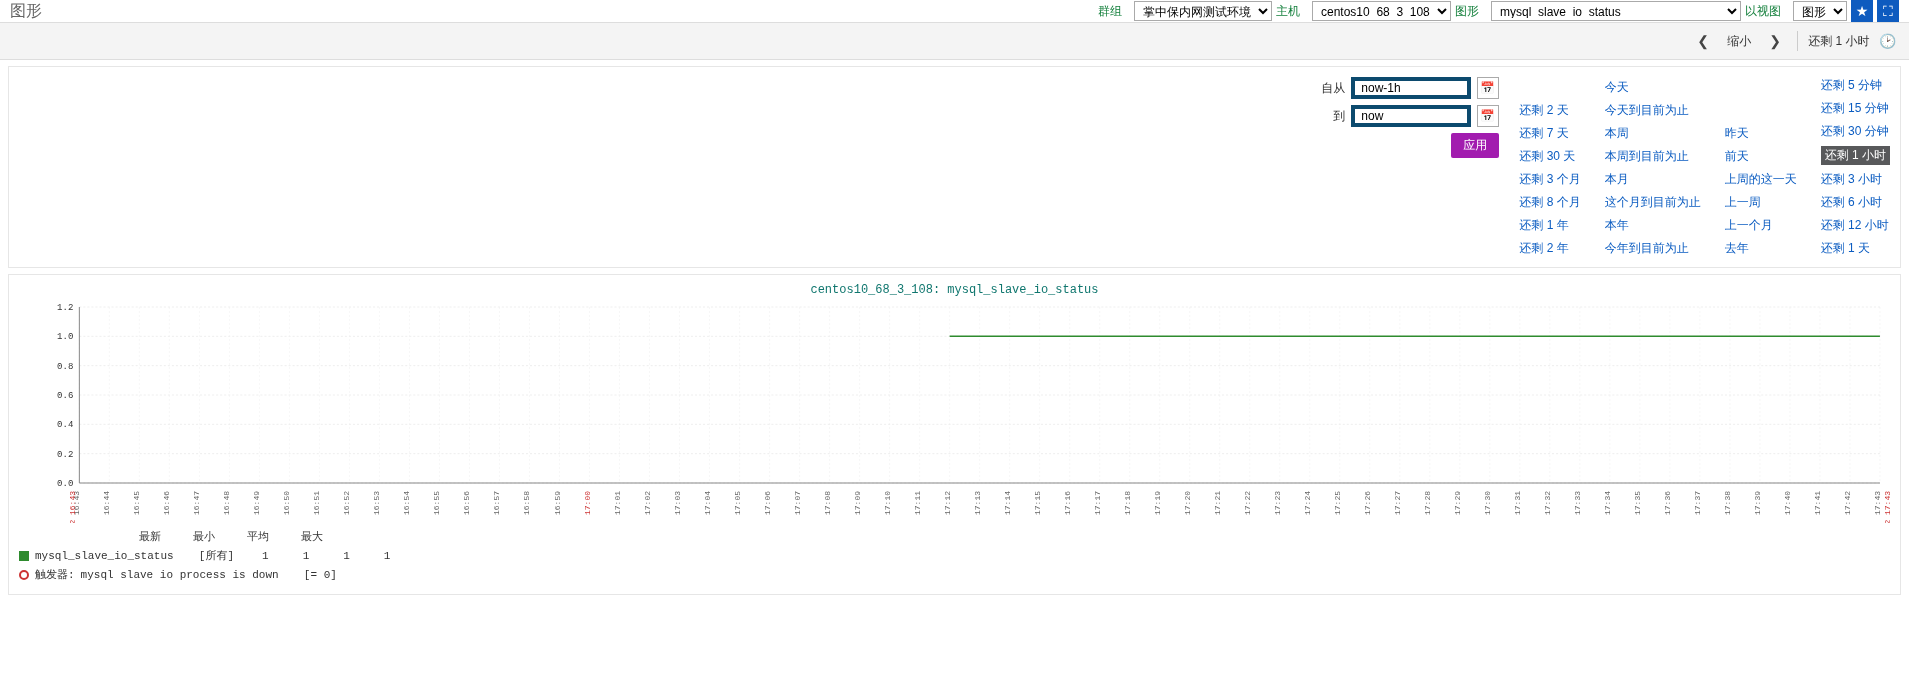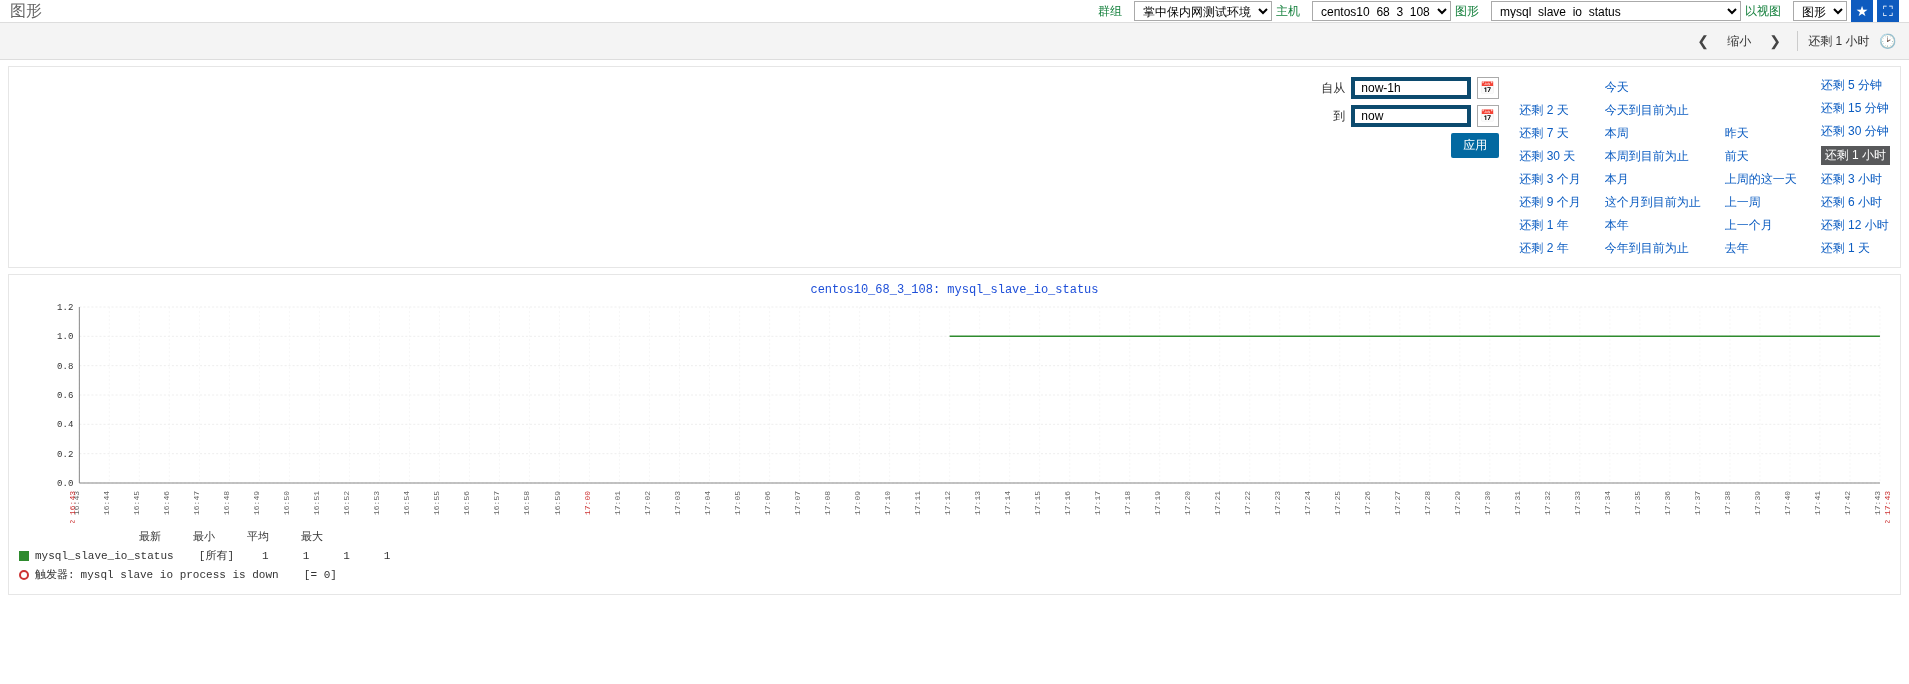--- a/index.html
+++ b/index.html
@@ -15,27 +15,27 @@
 .subbar .zoom-out { font-size: 12px; cursor: pointer; padding: 0 6px; }
 .subbar .sep { width: 1px; height: 20px; background: #ccc; margin: 0 4px; }
 .subbar .range-label { font-size: 12px; margin-right: 4px; }
 .subbar .clock-icon { font-size: 14px; color: #444; }
 .panel { display: flex; background: #fff; border: 1px solid #e6e6e6; margin: 6px 8px; padding: 10px 10px 10px 10px; }
 .time-inputs { flex: 0 0 auto; margin-left: auto; padding-right: 20px; }
 .time-inputs .row { display: flex; align-items: center; justify-content: flex-end; margin-bottom: 6px; gap: 6px; }
 .time-inputs label { font-size: 12px; }
 .time-inputs input { width: 120px; height: 22px; border: 4px solid #0c4a6e; padding: 2px 6px; font-size: 12px; }
 .cal-btn { width: 22px; height: 22px; border: 1px solid #aaa; display: inline-flex; align-items: center; justify-content: center; font-size: 12px; color: #666; cursor: pointer; background: #fff; }
-.apply-btn { background: #0369a1; color: #fff; border: none; padding: 4px 12px; font-size: 12px; cursor: pointer; border-radius: 2px; }
+.apply-btn { background: #a21caf; color: #fff; border: none; padding: 4px 12px; font-size: 12px; cursor: pointer; border-radius: 2px; }
 .presets { display: flex; gap: 24px; padding-top: 0; min-width: 320px; align-items: flex-end; }
 .presets .col { display: flex; flex-direction: column; gap: 6px; }
 .presets a { color: #0b5cc1; text-decoration: none; font-size: 12px; cursor: pointer; white-space: nowrap; }
 .presets a.selected { background: #58595b; color: #fff; padding: 1px 4px; }
 .chart-wrap { background: #fff; border: 1px solid #e6e6e6; margin: 6px 8px; padding: 8px 10px 12px 10px; }
-.chart-title { text-align: center; font-family: "Courier New", monospace; font-size: 12px; color: #1d4ed8; margin-bottom: 6px; }
+.chart-title { text-align: center; font-family: "Courier New", monospace; font-size: 12px; color: #0f766e; margin-bottom: 6px; }
 .chart-svg { display: block; width: 100%; height: 220px; }
 .legend-row { font-family: "Courier New", monospace; font-size: 11px; display: flex; align-items: center; gap: 6px; margin-top: 4px; }
 .legend-row .sw { width: 10px; height: 10px; display: inline-block; }
 .legend-row .sw.green { background: #2e8b2e; }
 .legend-row .sw.circ { width: 10px; height: 10px; border-radius: 50%; border: 2px solid #c33; background: #fff; }
 .stats-head { font-family: "Courier New", monospace; font-size: 11px; display: flex; gap: 32px; margin-top: 6px; margin-left: 120px; color: #333; }
 .stats-head span, .legend-row span { white-space: pre; }
 </style>
 </head>
 <body>
@@ -79,21 +79,21 @@
     <div class="row">
       <button class="apply-btn">应用</button>
     </div>
   </div>
   <div class="presets">
     <div class="col" id="pre-col1">
         <a>还剩 2 天</a>
         <a>还剩 7 天</a>
         <a>还剩 30 天</a>
         <a>还剩 3 个月</a>
-        <a>还剩 9 个月</a>
+        <a>还剩 8 个月</a>
         <a>还剩 1 年</a>
         <a>还剩 2 年</a>
       </div>
     <div class="col" id="pre-col3">
         <a>今天</a>
         <a>今天到目前为止</a>
         <a>本周</a>
         <a>本周到目前为止</a>
         <a>本月</a>
         <a>这个月到目前为止</a>

